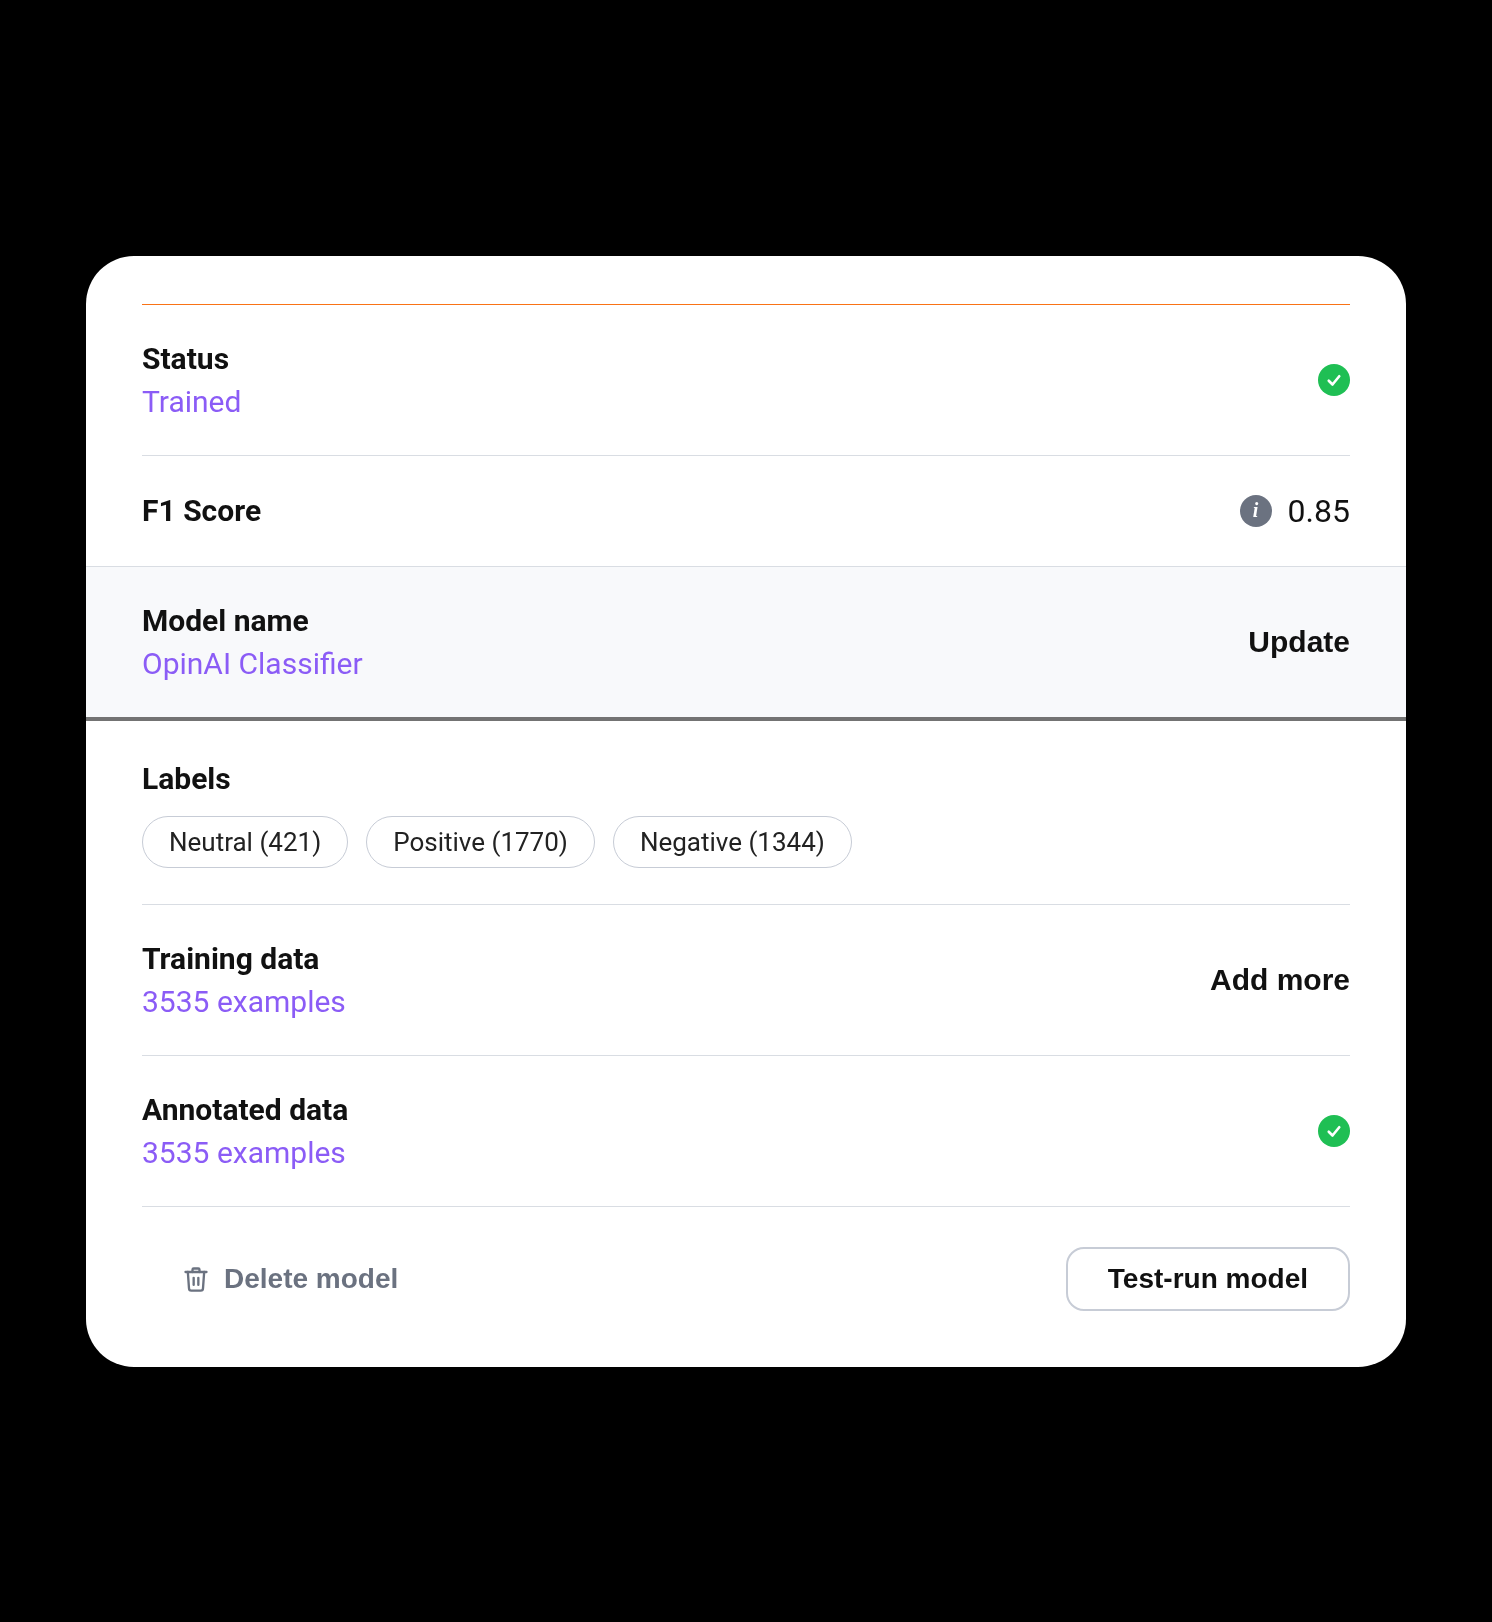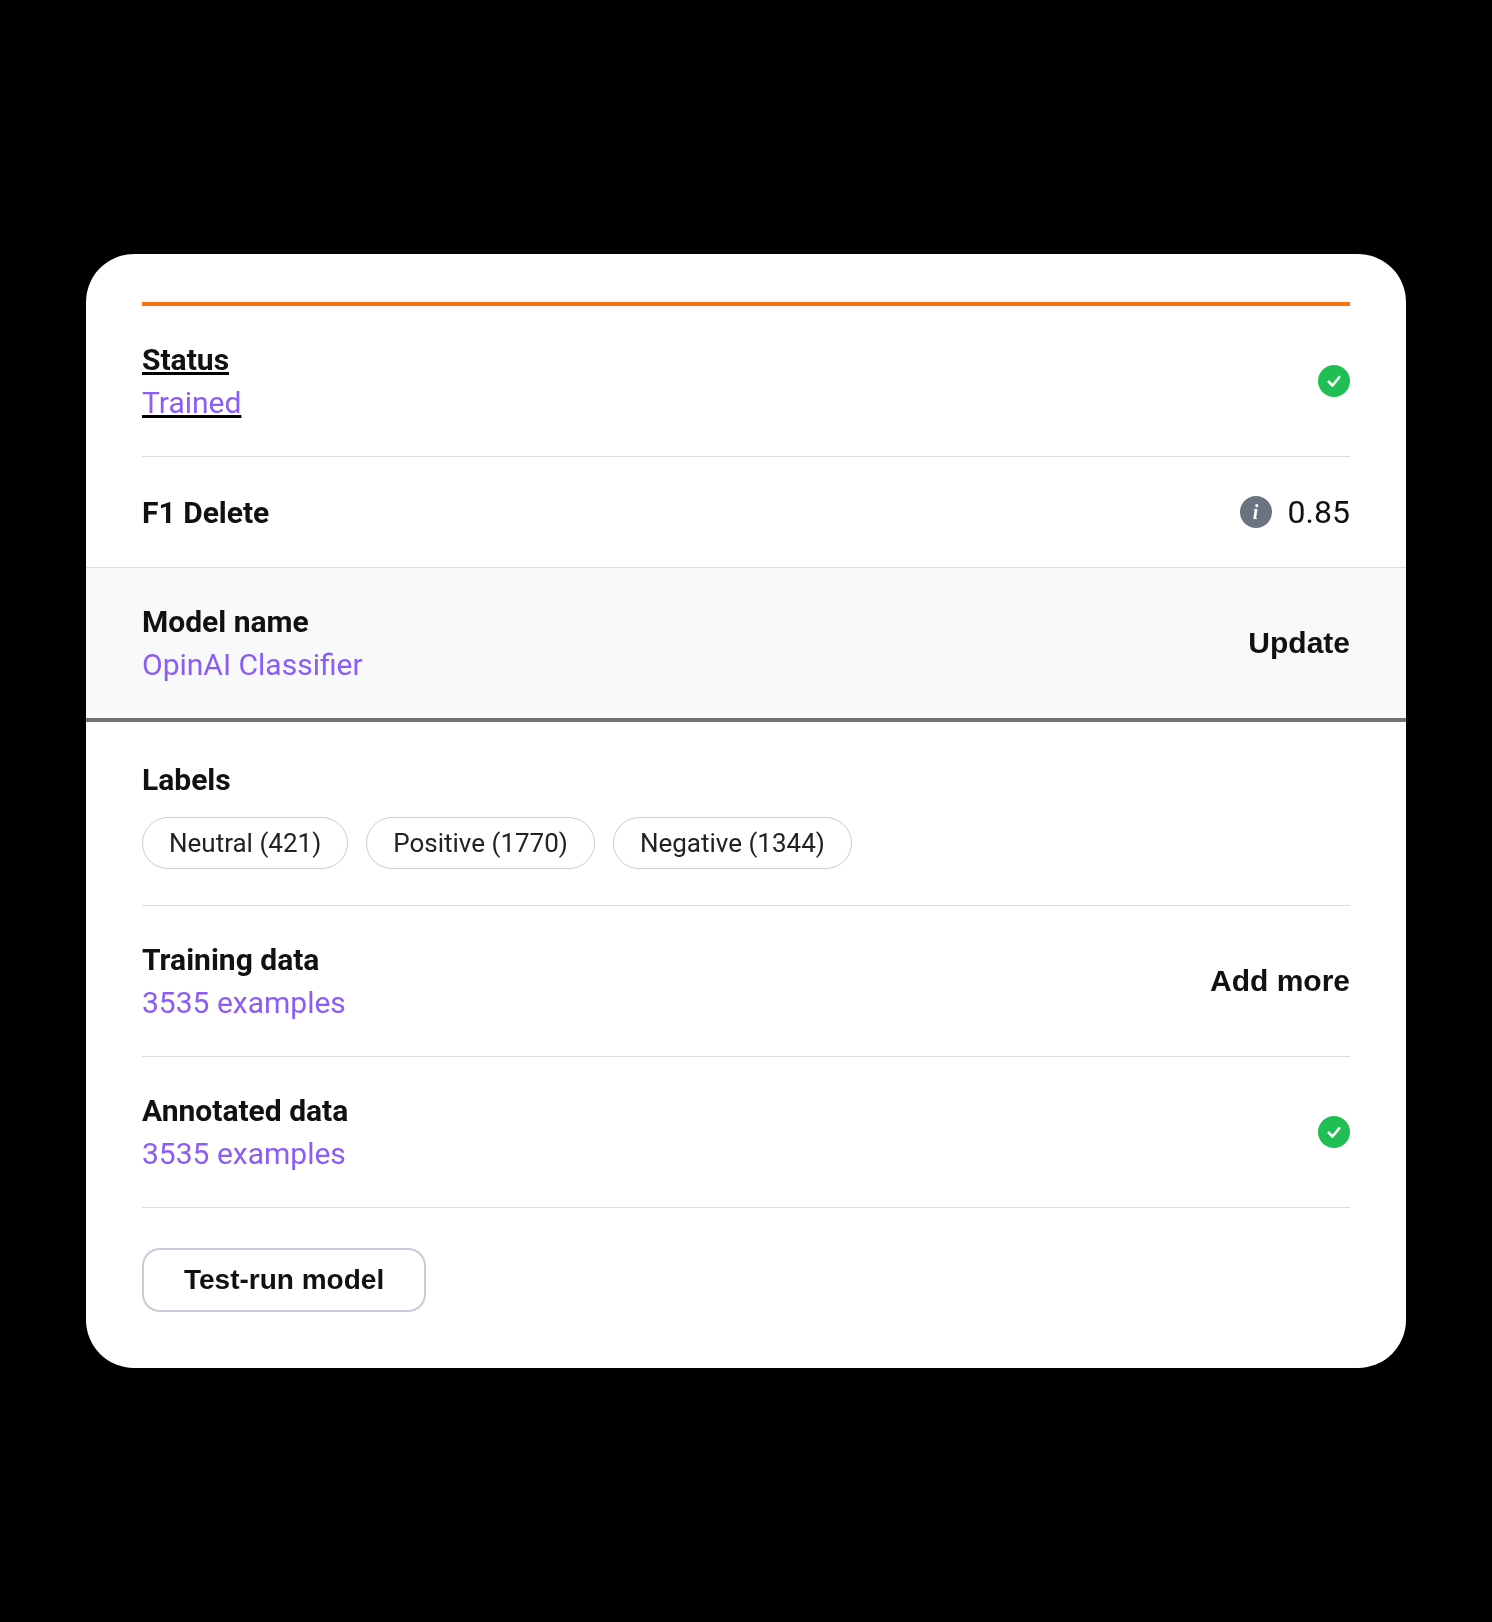--- a/index.html
+++ b/index.html
@@ -20,21 +20,21 @@
     max-width: 1320px;
     padding: 48px 56px 56px 56px;
   }
   .row {
     display: flex;
     align-items: center;
     justify-content: space-between;
     border-top: 1px solid #d9dde3;
     padding: 36px 0;
   }
-  .row:first-child { border-top: 4px solid #f97316; text-decoration: underline; }
+  .row:first-child { border-top: 1px solid #f97316; }
   .row.highlight {
     background: #f8f9fb;
     border-top: 1px solid #d9dde3;
     border-bottom: 4px solid #737373;
     margin-left: -56px;
     margin-right: -56px;
     padding-left: 56px;
     padding-right: 56px;
   }
   .row-left { display: flex; flex-direction: column; gap: 8px; }
@@ -151,21 +151,21 @@
       <span class="badge-check">
         <svg viewBox="0 0 24 24" fill="none" stroke="#fff" stroke-width="3.5" stroke-linecap="round" stroke-linejoin="round">
             <polyline points="5 13 10 18 19 7"></polyline>
           </svg>
       </span>
     </div>
   </div>
 
   <div class="row">
     <div class="row-left">
-      <span class="label-strong">F1 Delete</span>
+      <span class="label-strong">F1 Score</span>
     </div>
     <div class="row-right">
       <span class="info-icon">i</span>
       <span class="score-value">0.85</span>
     </div>
   </div>
 
   <div class="row highlight">
     <div class="row-left">
       <span class="label-strong">Model name</span>
@@ -203,16 +203,26 @@
     <div class="row-right">
       <span class="badge-check">
         <svg viewBox="0 0 24 24" fill="none" stroke="#fff" stroke-width="3.5" stroke-linecap="round" stroke-linejoin="round">
             <polyline points="5 13 10 18 19 7"></polyline>
           </svg>
       </span>
     </div>
   </div>
 
   <div class="actions">
+    <button class="delete-btn">
+      <svg viewBox="0 0 24 24" fill="none" stroke="#6b7280" stroke-width="2" stroke-linecap="round" stroke-linejoin="round">
+        <polyline points="3 6 5 6 21 6"></polyline>
+        <path d="M19 6l-1 14a2 2 0 0 1-2 2H8a2 2 0 0 1-2-2L5 6"></path>
+        <path d="M10 11v6"></path>
+          <path d="M14 11v6"></path>
+        <path d="M9 6V4a1 1 0 0 1 1-1h4a1 1 0 0 1 1 1v2"></path>
+      </svg>
+      <span>Delete model</span>
+    </button>
     <button class="test-btn">Test-run model</button>
   </div>
 
 </div>
 
 </body></html>

